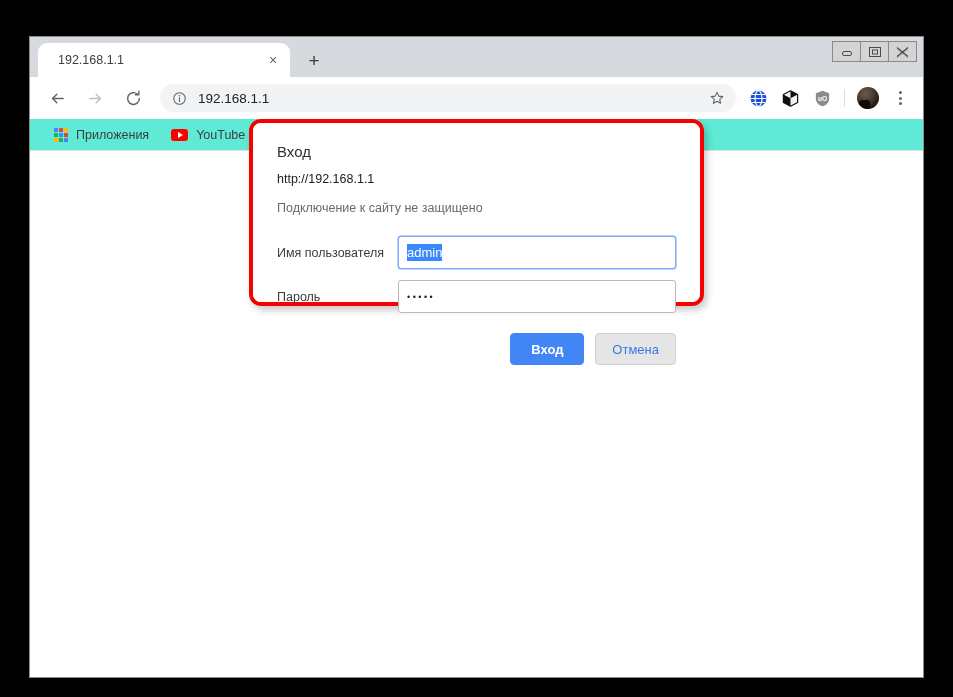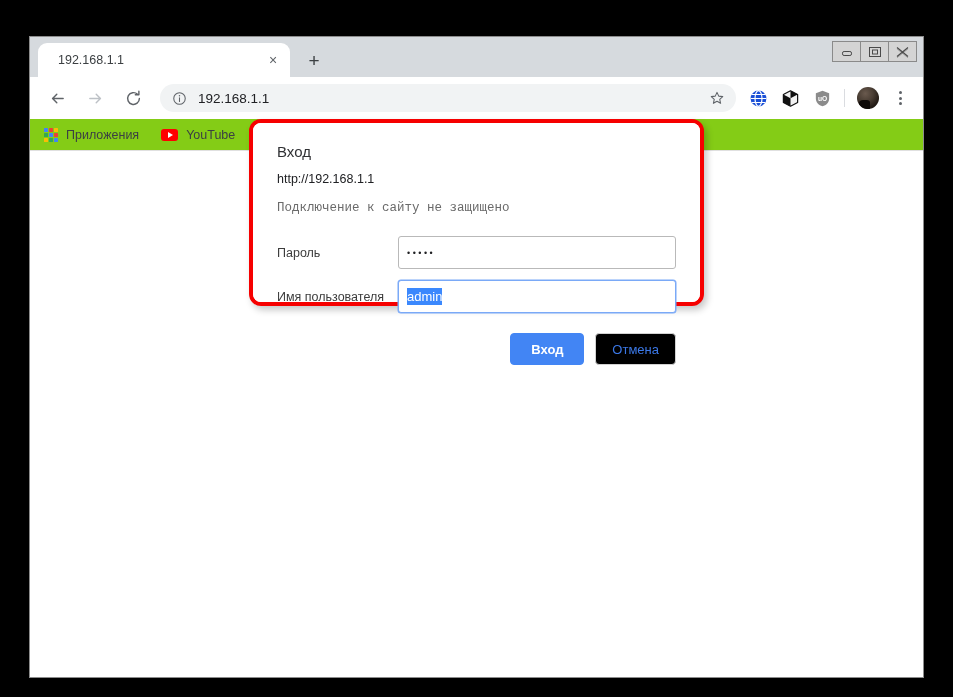--- a/index.html
+++ b/index.html
@@ -194,25 +194,25 @@
   }
   .menu-dot {
     width: 3px; height: 3px;
     border-radius: 50%;
     background: #5f6368;
   }
 
   
   .bookmarks-bar {
     height: 32px;
-    background: #84cc16;
+    background: #5eead4;
     border-bottom: 1px solid #e0e0e0;
     display: flex;
     align-items: center;
-    padding-left: 6px;
+    padding-left: 16px;
     box-sizing: border-box;
   }
   .bm-item {
     display: flex;
     align-items: center;
     height: 24px;
     padding: 0 8px;
     border-radius: 4px;
     margin-right: 6px;
   }
@@ -280,21 +280,20 @@
   }
   .dialog-url {
     font-size: 12.5px;
     color: #202124;
     margin-bottom: 15px;
   }
   .dialog-sub {
     font-size: 12.5px;
     color: #6a6a6a;
     margin-bottom: 21px;
-    font-family: Liberation Mono, monospace;
   }
 
   .field-row {
     display: flex;
     align-items: center;
     margin-bottom: 11px;
   }
   .field-label {
     font-size: 12.5px;
     color: #3c3c3c;
@@ -348,21 +347,21 @@
     box-sizing: border-box;
     padding: 0 16px;
   }
   .btn-primary {
     background: #4285f4;
     color: #ffffff;
     border: 1px solid #4285f4;
     font-weight: bold;
   }
   .btn-secondary {
-    background: #000000;
+    background: #e5e5e5;
     color: #3b78e7;
     border: 1px solid #d2d2d2;
   }
 </style>
 </head>
 <body>
 
 <div class="browser-window">
 
   <div class="tab-strip">
@@ -483,33 +482,33 @@
   <div class="page-content">
 
     <div class="highlight-box">
       <div class="auth-dialog">
 
         <div class="dialog-title">Вход</div>
         <div class="dialog-url">http://192.168.1.1</div>
         <div class="dialog-sub">Подключение к сайту не защищено</div>
 
         <div class="field-row">
+          <span class="field-label">Имя пользователя</span>
+          <span class="field-input focused">
+            <span class="sel-text">admin</span>
+          </span>
+        </div>
+
+        <div class="field-row">
           <span class="field-label">Пароль</span>
           <span class="field-input">
             <span class="pwd-dots">•••••</span>
           </span>
         </div>
 
-        <div class="field-row">
-          <span class="field-label">Имя пользователя</span>
-          <span class="field-input focused">
-            <span class="sel-text">admin</span>
-          </span>
-        </div>
-
         <div class="dialog-actions">
           <div class="btn btn-primary">Вход</div>
           <div class="btn btn-secondary">Отмена</div>
         </div>
 
       </div>
     </div>
 
   </div>
 </div>

